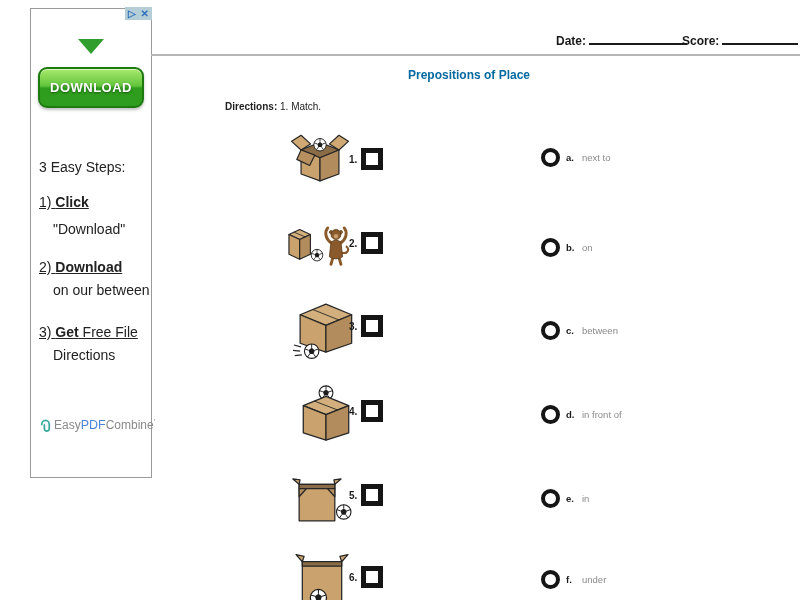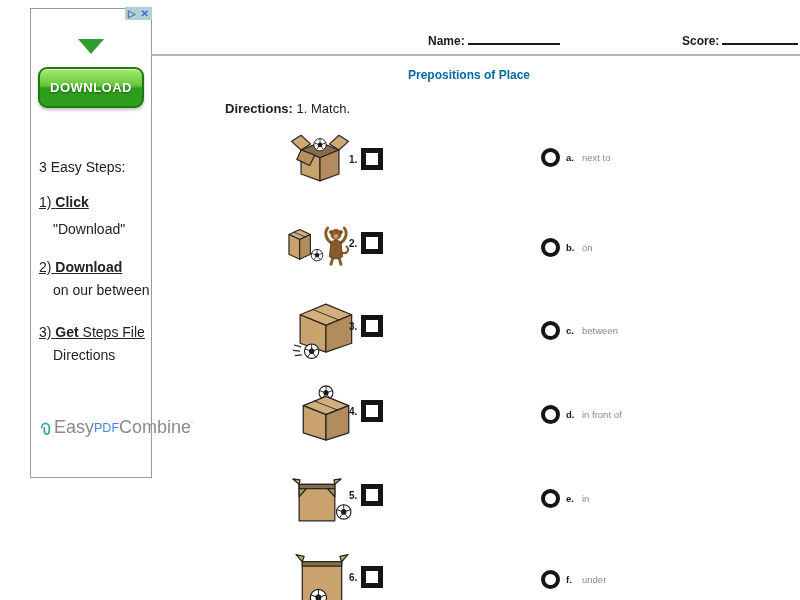--- a/index.html
+++ b/index.html
@@ -25,32 +25,32 @@
       display:flex;align-items:center;justify-content:center;
       text-shadow:0 1px 2px rgba(0,0,0,.45);
       box-shadow:inset 0 1px 0 rgba(255,255,255,.6),0 2px 3px rgba(0,0,0,.25);cursor:pointer;}
   .steps-title{position:absolute;top:142px;left:8px;font-size:14px;color:#222;margin-top:8px;}
   .step{position:absolute;left:8px;font-size:14px;color:#222;white-space:nowrap;text-decoration:underline;}
   .step b{font-weight:bold;}
   .step-sub{position:absolute;left:22px;font-size:14px;color:#222;white-space:nowrap;}
   .s1{top:185px}.s1b{top:212px}.s2{top:250px}.s2b{top:273px}.s3{top:315px}.s3b{top:338px}
   .logo{position:absolute;top:408px;left:7px;display:flex;align-items:center;cursor:pointer;}
   .logo svg{margin-right:1px;}
-  .lg-easy,.lg-combine{color:#8a8a8a;font-size:18px;}
+  .lg-easy,.lg-combine{color:#8a8a8a;font-size:12px;}
   .lg-pdf{color:#4a86d8;font-size:12.5px;}
   .lg-mark{color:#8a8a8a;font-size:8px;position:relative;top:-4px;}
 
   
   .hgroup{position:absolute;top:33px;font-size:12px;font-weight:bold;color:#1a1a1a;white-space:nowrap;}
   .hg-name{left:428px}.hg-date{left:556px}.hg-score{left:682px}
   .ul{display:inline-block;border-bottom:2px solid #1a1a1a;height:10px;margin-left:3px;}
   .ul-name{width:92px}.ul-date{width:98px}.ul-score{width:76px}
   .hr-line{position:absolute;top:54px;left:151px;width:649px;height:2px;background:#b5b5b5;}
   .title{position:absolute;top:68px;left:408px;font-size:12px;font-weight:bold;color:#0369a1;}
-  .directions{position:absolute;top:101px;left:225px;font-size:13px;color:#222;}
+  .directions{position:absolute;top:101px;left:225px;font-size:10px;color:#222;}
   .directions b{font-weight:bold;}
 
   
   .illus{position:absolute;}
   .i1{left:289px;top:131px;width:62px;}
   .i2{left:284px;top:223px;width:66px;}
   .i3{left:293px;top:297px;width:64px;}
   .i4{left:296px;top:381px;width:60px;}
   .i5{left:292px;top:470px;width:66px;}
   .i6{left:288px;top:551px;width:68px;}
@@ -92,36 +92,36 @@
     <div class="dl-btn">DOWNLOAD</div>
 
     <div class="steps-title">3 Easy Steps:</div>
 
     <div class="step s1"><span>1)</span>&nbsp;<b>Click</b><span></span></div>
     <div class="step-sub s1b">"Download"</div>
 
     <div class="step s2"><span>2)</span>&nbsp;<b>Download</b><span></span></div>
     <div class="step-sub s2b">on our between</div>
 
-    <div class="step s3"><span>3)</span>&nbsp;<b>Get</b><span> Steps File</span></div>
+    <div class="step s3"><span>3)</span>&nbsp;<b>Get</b><span> Free File</span></div>
     <div class="step-sub s3b">Directions</div>
 
     <div class="logo">
       <svg width="15" height="16" viewBox="0 0 16 17">
         <path d="M4,8 a4,4.5 0 1 1 8,0 v4.5 a2.6,2.6 0 1 1 -5.2,0 V8.5" fill="none" stroke="#3aaa9e" stroke-width="1.9" stroke-linecap="round"></path>
       </svg>
       <span class="lg-easy">Easy</span>
         <span class="lg-pdf">PDF</span>
         <span class="lg-combine">Combine</span>
         <span class="lg-mark">’</span>
     </div>
   </div>
 
-  <div class="hgroup hg-name">
-    <span>Name:</span><span class="ul ul-name"></span>
+  <div class="hgroup hg-date">
+    <span>Date:</span><span class="ul ul-date"></span>
   </div>
   <div class="hgroup hg-score">
     <span>Score:</span><span class="ul ul-score"></span>
   </div>
   <div class="hr-line"></div>
 
   <div class="title">Prepositions of Place</div>
   <div class="directions">
     <b>Directions:</b> <span>1. Match.</span>
   </div>

